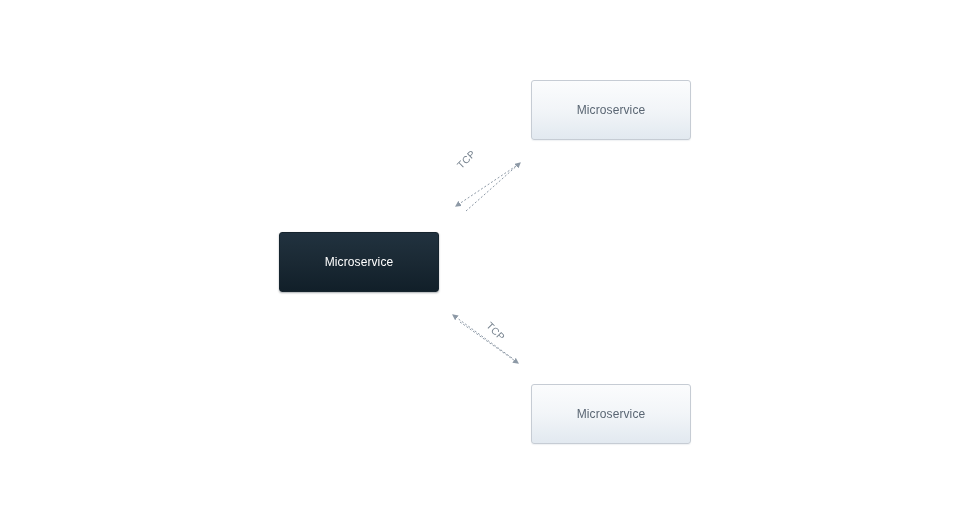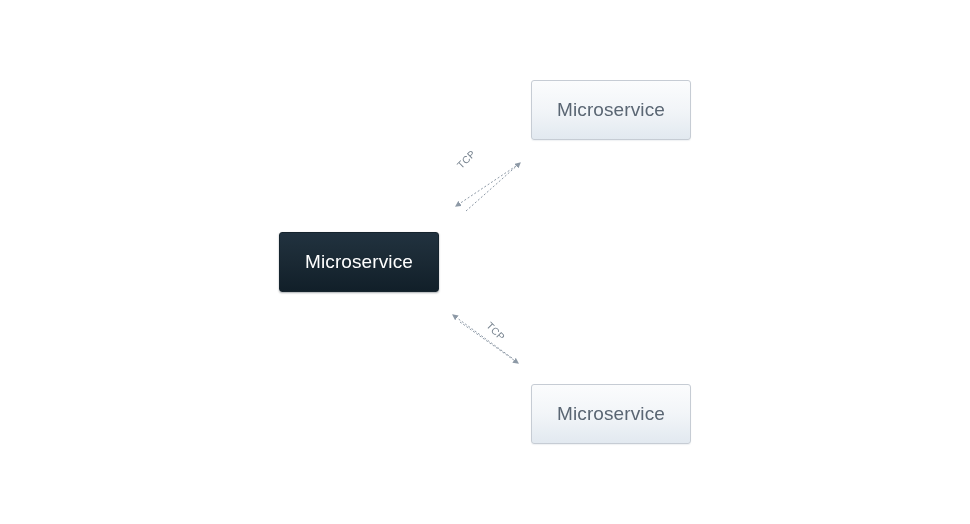--- a/index.html
+++ b/index.html
@@ -19,21 +19,21 @@
     height: 524px;
     background: #ffffff;
   }
   .node {
     position: absolute;
     box-sizing: border-box;
     display: flex;
     align-items: center;
     justify-content: center;
     border-radius: 3px;
-    font-size: 19px;
+    font-size: 12px;
     letter-spacing: 0.1px;
     user-select: none;
   }
   .node-dark {
     background: linear-gradient(180deg, #21323f 0%, #1b2a35 45%, #111f29 100%);
     color: #ffffff;
     border: 1px solid #16242e;
     box-shadow: 0 1px 2px rgba(10,20,28,0.35);
   }
   .node-light {

